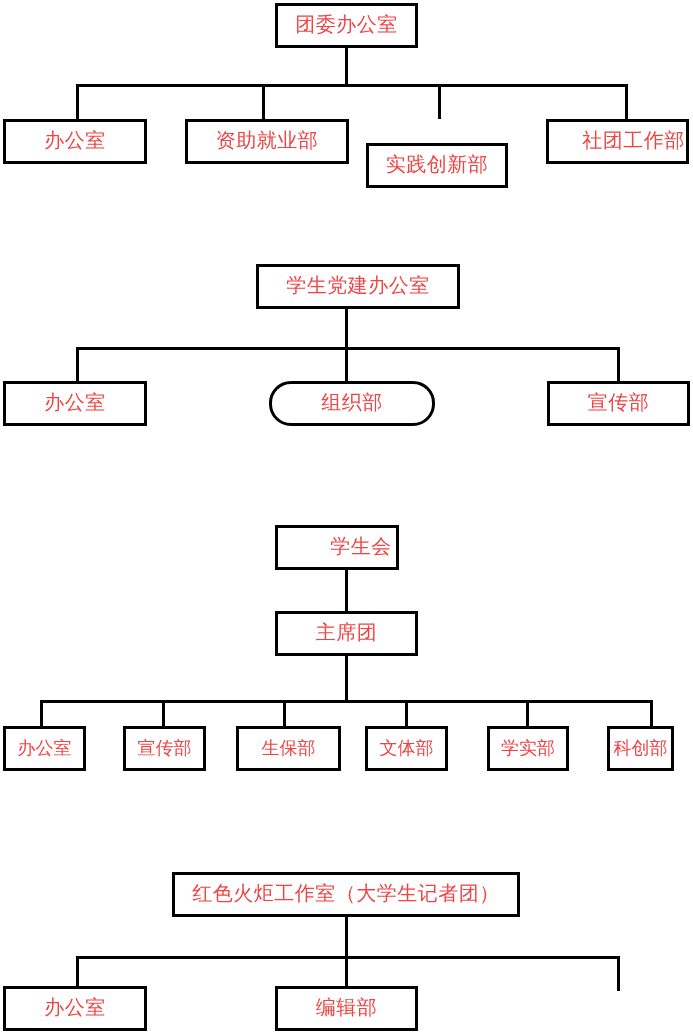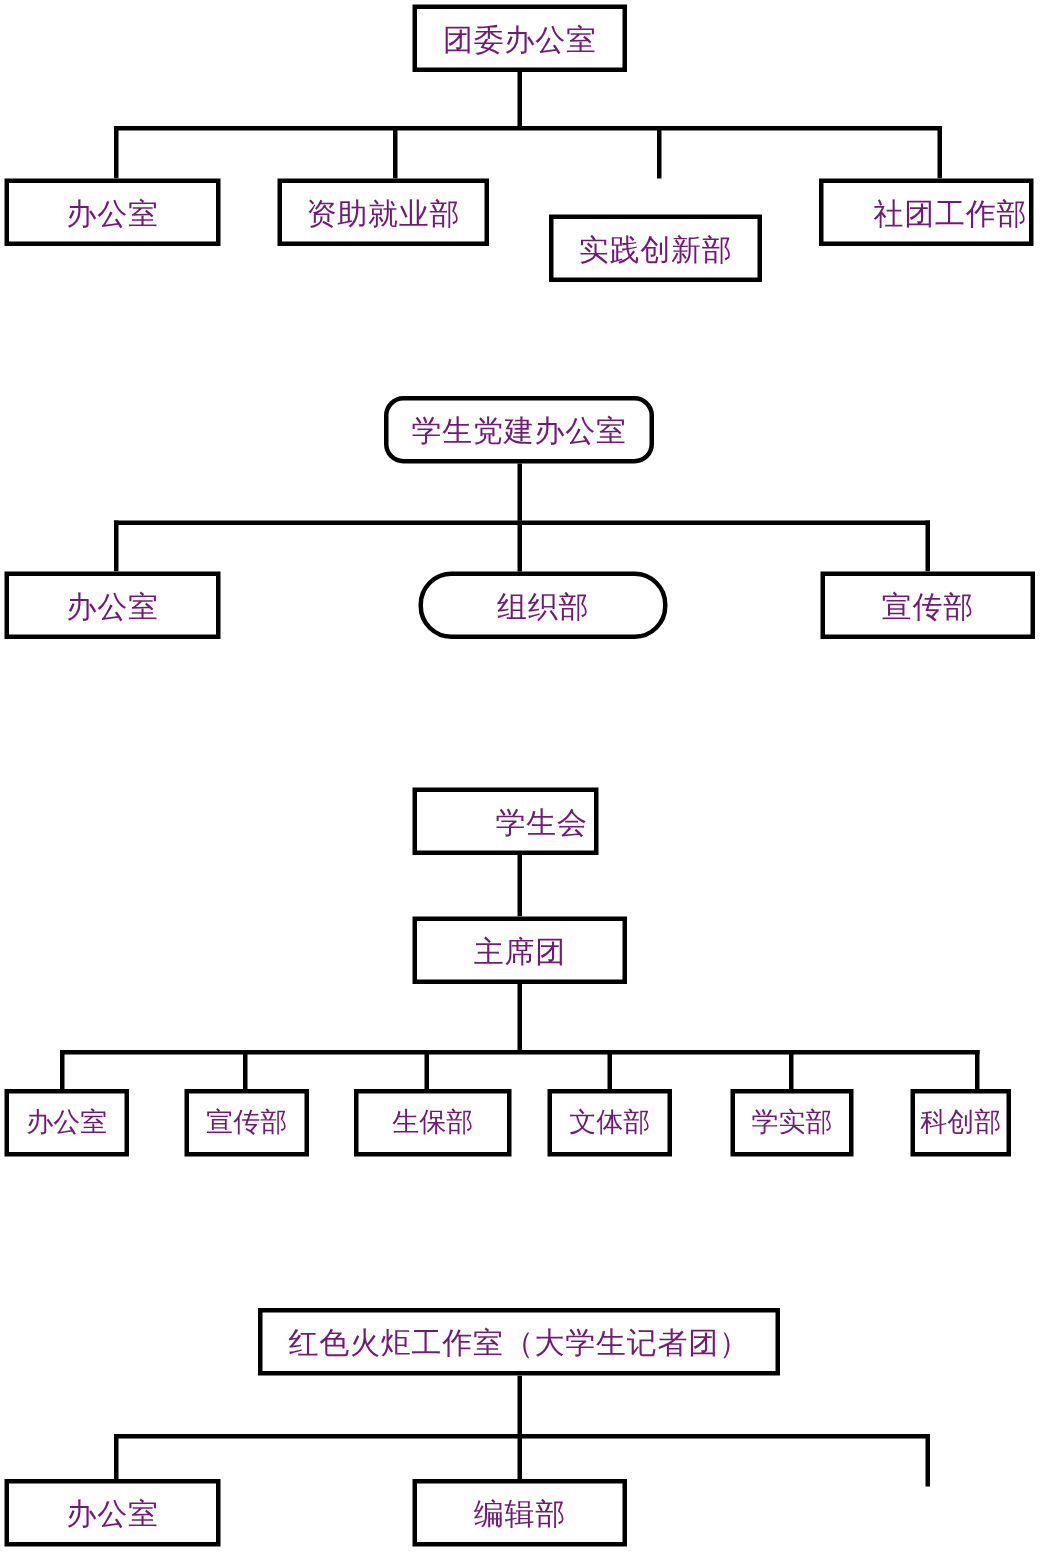--- a/index.html
+++ b/index.html
@@ -28,21 +28,22 @@
     align-items: center;
     justify-content: center;
     text-align: center;
     line-height: 1;
     z-index: 2;
   }
   .node-label {
     font-size: 20px;
     letter-spacing: 0.5px;
     white-space: nowrap;
-    color: #701a75;
+    color: #ef4444;
+    font-family: Liberation Mono, monospace;
   }
   .node-box.small .node-label {
     font-size: 18px;
     letter-spacing: 0px;
   }
   .connector-v {
     position: absolute;
     width: 3px;
     background: #000000;
     z-index: 1;
@@ -75,47 +76,47 @@
     <div class="connector-h" style="left:76px;top:84px;width:552px;"></div>
 
     <div class="connector-v" style="left:76px;top:84px;height:35px;"></div>
     <div class="connector-v" style="left:262px;top:84px;height:35px;"></div>
     <div class="connector-v" style="left:438px;top:84px;height:35px;"></div>
     <div class="connector-v" style="left:625px;top:84px;height:35px;"></div>
 
     <div class="node-box" style="left:3px;top:119px;width:144px;height:45px;">
       <span class="node-label">办公室</span>
     </div>
-    <div class="node-box" style="left:185px;top:119px;width:141px;height:45px;">
+    <div class="node-box" style="left:185px;top:119px;width:164px;height:45px;">
       <span class="node-label">资助就业部</span>
     </div>
     <div class="node-box" style="left:366px;top:119px;width:142px;height:45px;margin-top:24px;">
       <span class="node-label">实践创新部</span>
     </div>
     <div class="node-box" style="left:546px;top:119px;width:143px;height:45px;padding-left:32px;">
       <span class="node-label">社团工作部</span>
     </div>
   </div>
 
   <div class="group-region" style="top:0px;height:1px;">
   </div>
 
-  <div class="node-box" style="left:256px;top:264px;width:180px;height:45px;border-radius:13px;">
+  <div class="node-box" style="left:256px;top:264px;width:204px;height:45px;">
     <span class="node-label">学生党建办公室</span>
   </div>
   <div class="connector-v" style="left:345px;top:309px;height:38px;"></div>
   <div class="connector-h" style="left:76px;top:347px;width:544px;"></div>
   <div class="connector-v" style="left:76px;top:347px;height:34px;"></div>
   <div class="connector-v" style="left:345px;top:347px;height:34px;"></div>
   <div class="connector-v" style="left:617px;top:347px;height:34px;"></div>
 
   <div class="node-box" style="left:3px;top:381px;width:144px;height:45px;">
     <span class="node-label">办公室</span>
   </div>
-  <div class="node-box" style="left:279px;top:381px;width:166px;height:45px;border-radius:22px;">
+  <div class="node-box" style="left:269px;top:381px;width:166px;height:45px;border-radius:22px;">
     <span class="node-label">组织部</span>
   </div>
   <div class="node-box" style="left:547px;top:381px;width:143px;height:45px;">
     <span class="node-label">宣传部</span>
   </div>
 
   <div class="node-box" style="left:275px;top:525px;width:124px;height:45px;padding-left:48px;">
     <span class="node-label">学生会</span>
   </div>
   <div class="connector-v" style="left:345px;top:570px;height:41px;"></div>

